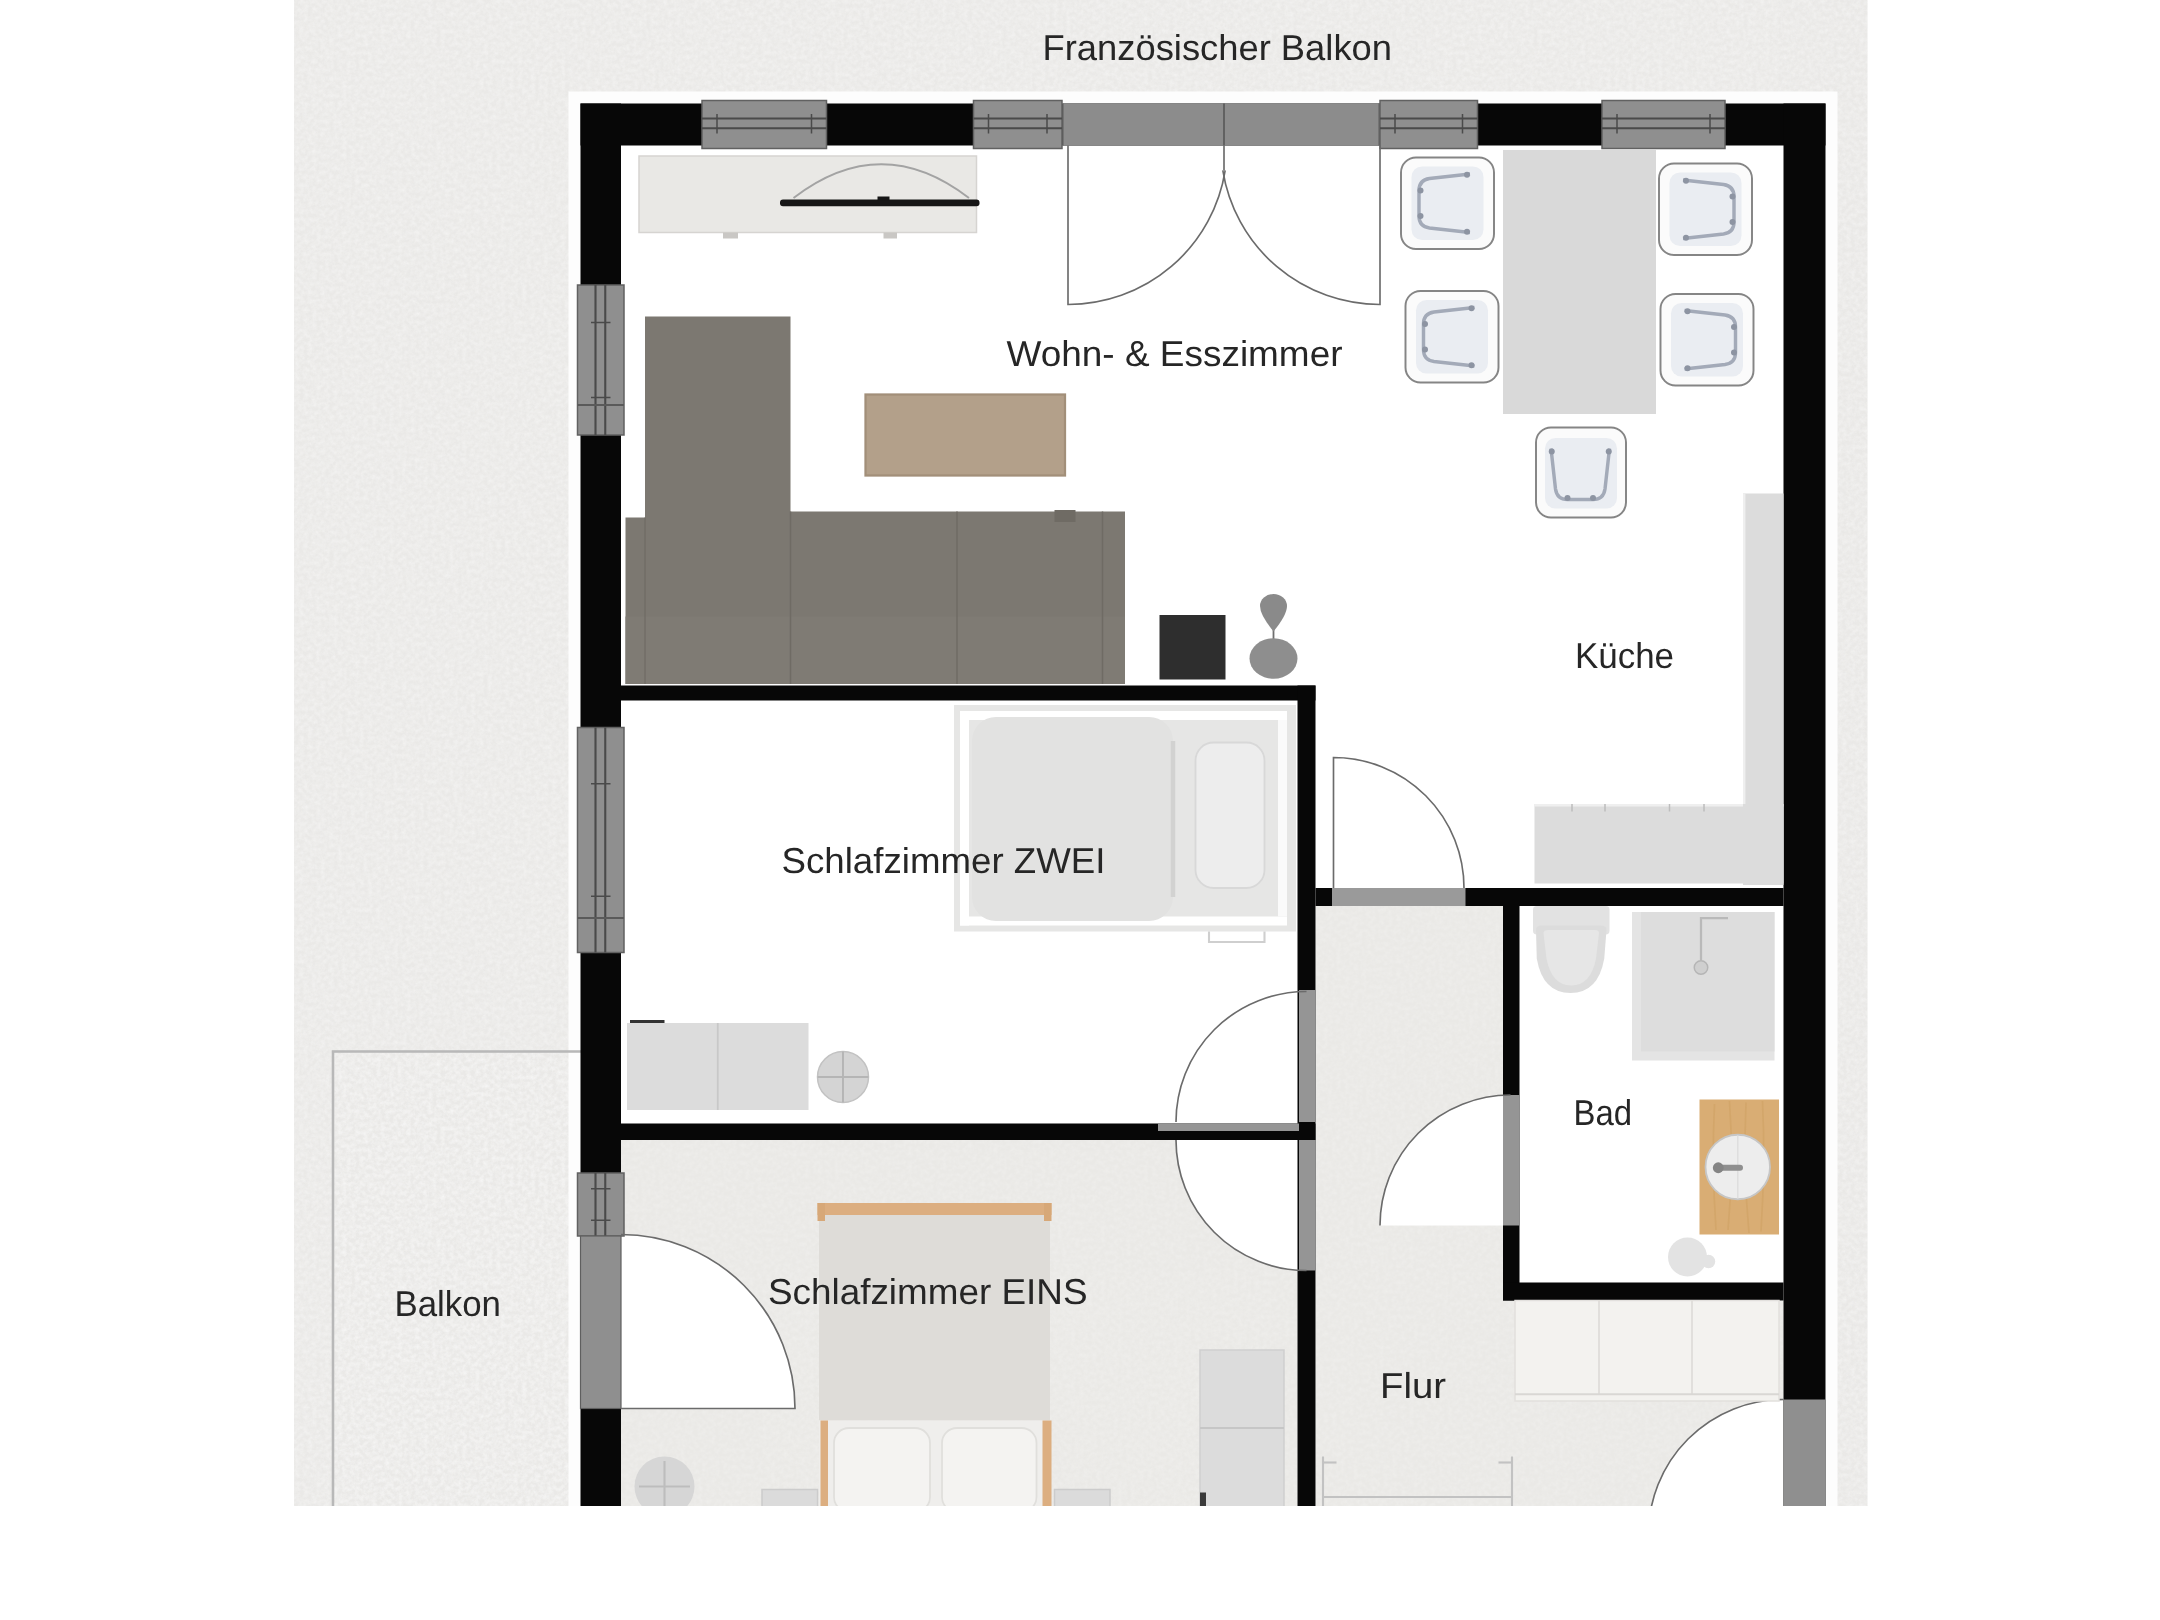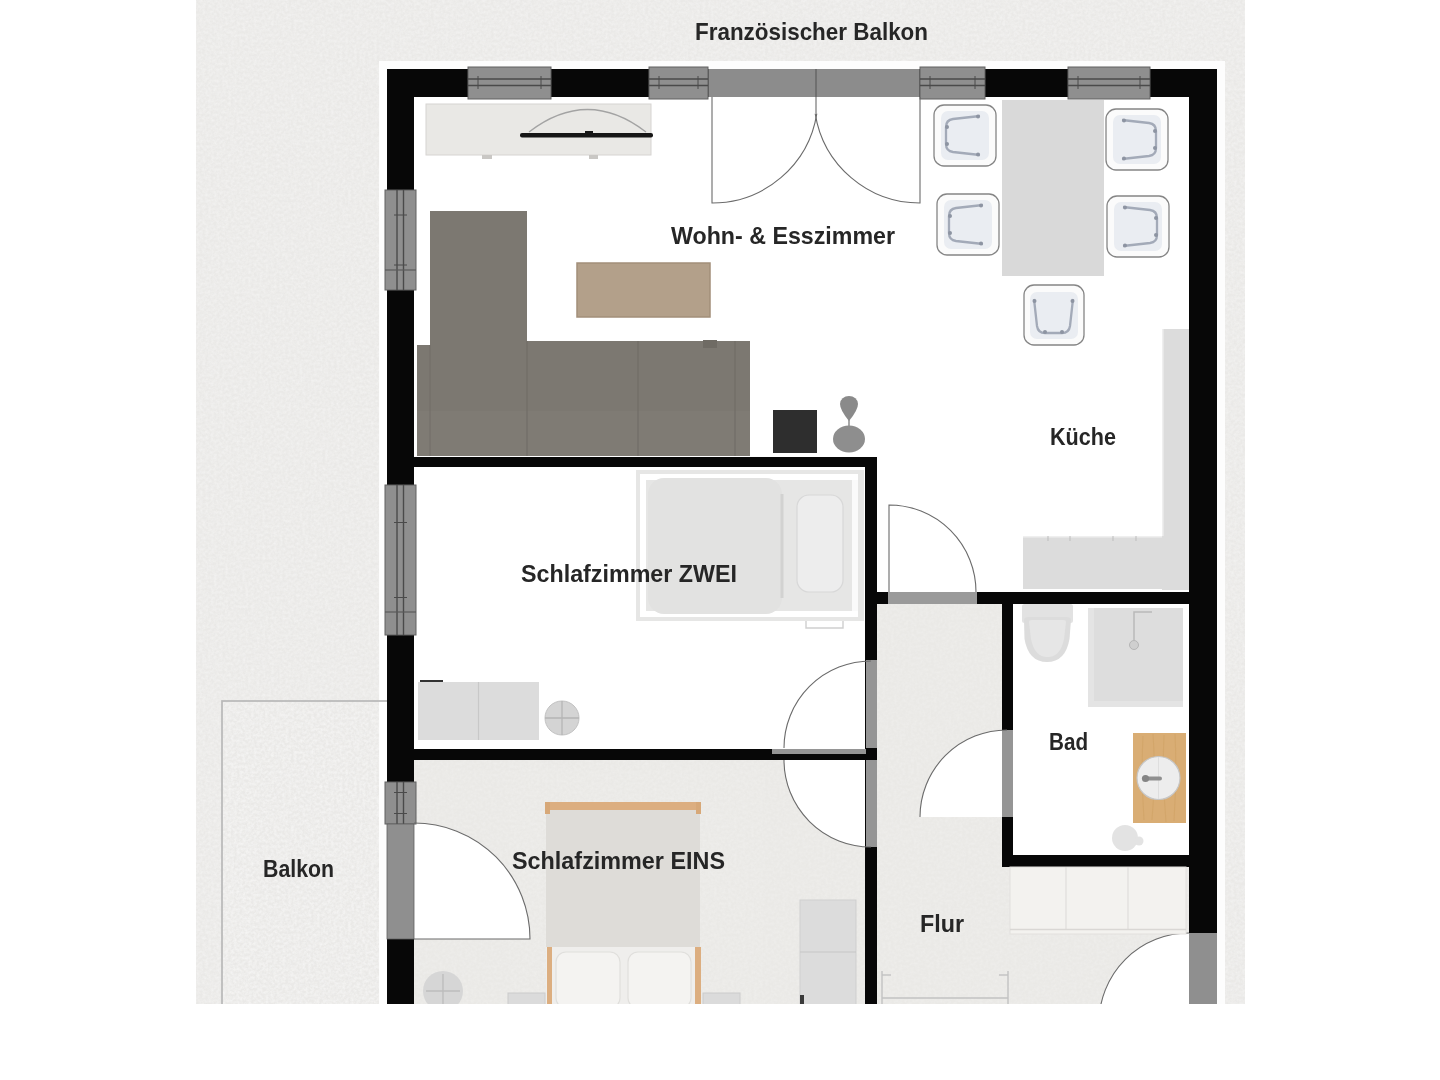--- a/index.html
+++ b/index.html
@@ -1,16 +1,16 @@
 <!DOCTYPE html>
 <html><head>
 <meta charset="utf-8">
 <style>
 html,body{margin:0;padding:0;background:#ffffff;}
-#page{position:relative;width:1440px;height:1004px;overflow:hidden;font-family:"Liberation Sans", sans-serif;font-weight:bold;}
+#page{position:relative;width:1440px;height:1004px;overflow:hidden;font-family:"Liberation Sans", sans-serif;}
 svg{display:block;}
 </style>
 </head>
 <body>
 <div id="page">
 <svg width="1440" height="1080" viewBox="0 0 1440 1080">
 <defs>
 <filter id="paper" x="0" y="0" width="100%" height="100%">
 <feTurbulence type="fractalNoise" baseFrequency="0.35" numOctaves="3" seed="11" result="n"></feTurbulence>
 <feColorMatrix in="n" type="matrix" values="0 0 0 0 1  0 0 0 0 1  0 0 0 0 1  0.9 0 0 0 -0.25"></feColorMatrix>

